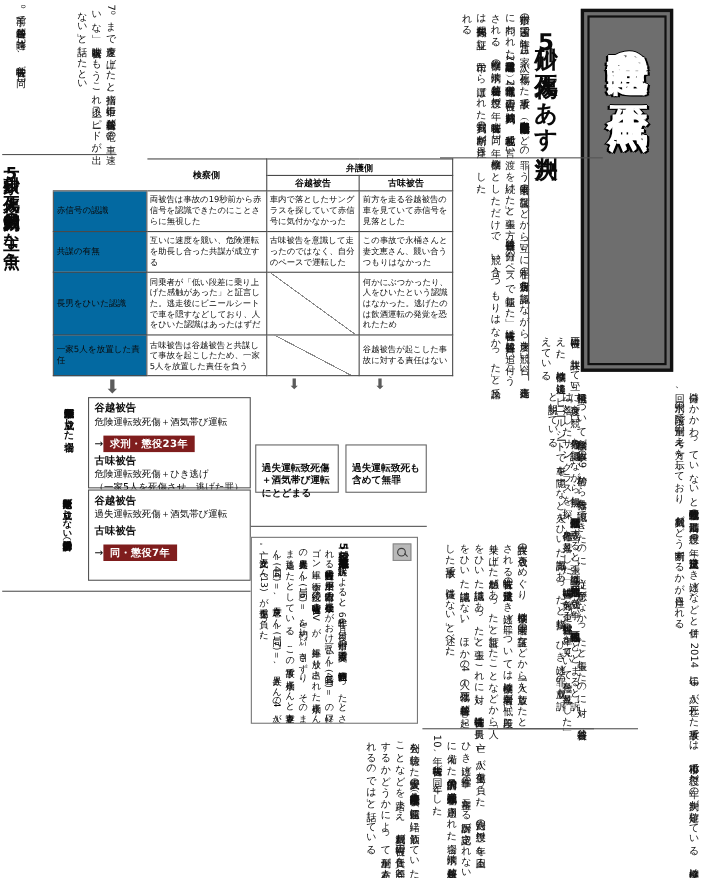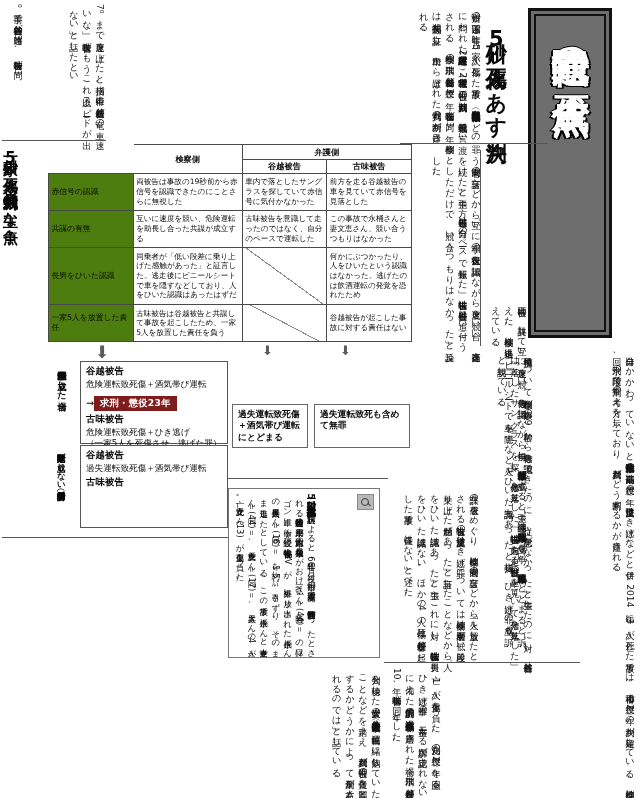--- a/index.html
+++ b/index.html
@@ -86,21 +86,21 @@
     line-height:1.28;
     text-align:left;
   }
   #cmp-table th{
     text-align:center;font-weight:bold;font-size:8.2px;
     padding:1.5px 2px;
   }
   .th-blank{border:1px solid transparent !important;border-bottom:1px solid #4a4a4a !important;}
   .rowlabel{
     width:30px;text-align:left;font-weight:bold;font-size:7.8px;
-    background:#4d7c0f;line-height:1.2;
+    background:#0369a1;line-height:1.2;
   }
   .c-pros{width:104px;}
   .c-d1{width:78px;}
   .c-d2{width:78px;}
   .diag{position:relative;overflow:hidden;}
   .diag::after{
     content:"";position:absolute;left:-8px;top:-8px;right:-8px;bottom:-8px;
     background:linear-gradient(to top right,transparent calc(50% - 0.5px),#8a8a8a calc(50% - 0.5px),#8a8a8a calc(50% + 0.5px),transparent calc(50% + 0.5px));
   }
   .arrow-shape{
@@ -129,21 +129,21 @@
     display:inline-block;
     background:#7f1d1d;color:#fff;
     font-size:9.2px;font-weight:bold;
     padding:1px 6px 1.5px 6px;
     letter-spacing:0.04em;
   }
   .arrow-inline{font-size:9.5px;}
 
   .side-box{
     position:absolute;border:1px solid #666;background:#fff;
-    box-sizing:border-box;padding:4px 5px;
+    box-sizing:border-box;padding:16px 5px;
     font-size:8.8px;line-height:1.3;font-weight:bold;
   }
 
   
   #detail-box{
     position:absolute;left:228px;top:488px;width:152px;height:170px;
     border:1px solid #777;
     background:#fff;
     box-sizing:border-box;
     padding:4px 5px 4px 4px;
@@ -253,24 +253,27 @@
       <span class="arrow-inline">→</span><span class="verdict">同・懲役23年</span>
     </div>
   </div>
 
   <div class="vlabel" style="position:absolute;left:56px;top:447px;font-size:8.4px;">危険運転罪が成立しない場合（予備的訴因）</div>
 
   <div class="outcome-box" style="left:80px;top:445px;width:148px;height:83px;">
     <div class="party">谷越被告</div>
     <div class="charge">過失運転致死傷＋酒気帯び運転</div>
     <div class="party" style="margin-top:2px;">古味被告</div>
+    <div>
+      <span class="arrow-inline">→</span><span class="verdict">同・懲役7年</span>
+    </div>
   </div>
 
   <div class="side-box" style="left:232px;top:404px;width:76px;height:44px;">過失運転致死傷＋酒気帯び運転にとどまる</div>
-  <div class="side-box" style="left:314px;top:404px;width:96px;height:44px;">過失運転致死も含めて無罪</div>
+  <div class="side-box" style="left:314px;top:404px;width:74px;height:44px;">過失運転致死も含めて無罪</div>
 
   <div class="rule-h" style="left:228px;top:478px;width:160px;"></div>
   <div class="rule-h" style="left:2px;top:537px;width:226px;"></div>
 
   <div id="detail-box">
     <div id="detail-icon"></div>
     <div id="detail-inner">
       <span id="detail-title">砂川一家5人死傷事故</span><span>　起訴状によると、昨年6月6日夜、砂川市の国道交差点で、当時飲酒運転だったとされる谷越隆司被告の乗用車が歌志内市の会社員永桶（ながおけ）弘一さん＝当時(44)＝の軽ワゴン車に衝突。後続の古味竜一被告のRVが、車外に放り出された永桶さんの長男昇太さん＝同(16)＝を約1.5㍍引きずり、そのまま逃走したとしている。この事故で永桶さんと妻文恵さん＝同(44)＝、長女恵さん＝同(17)＝、昇太さんの4人が死亡。次女光さん(13)が重傷を負った。</span>
     </div>
   </div>

